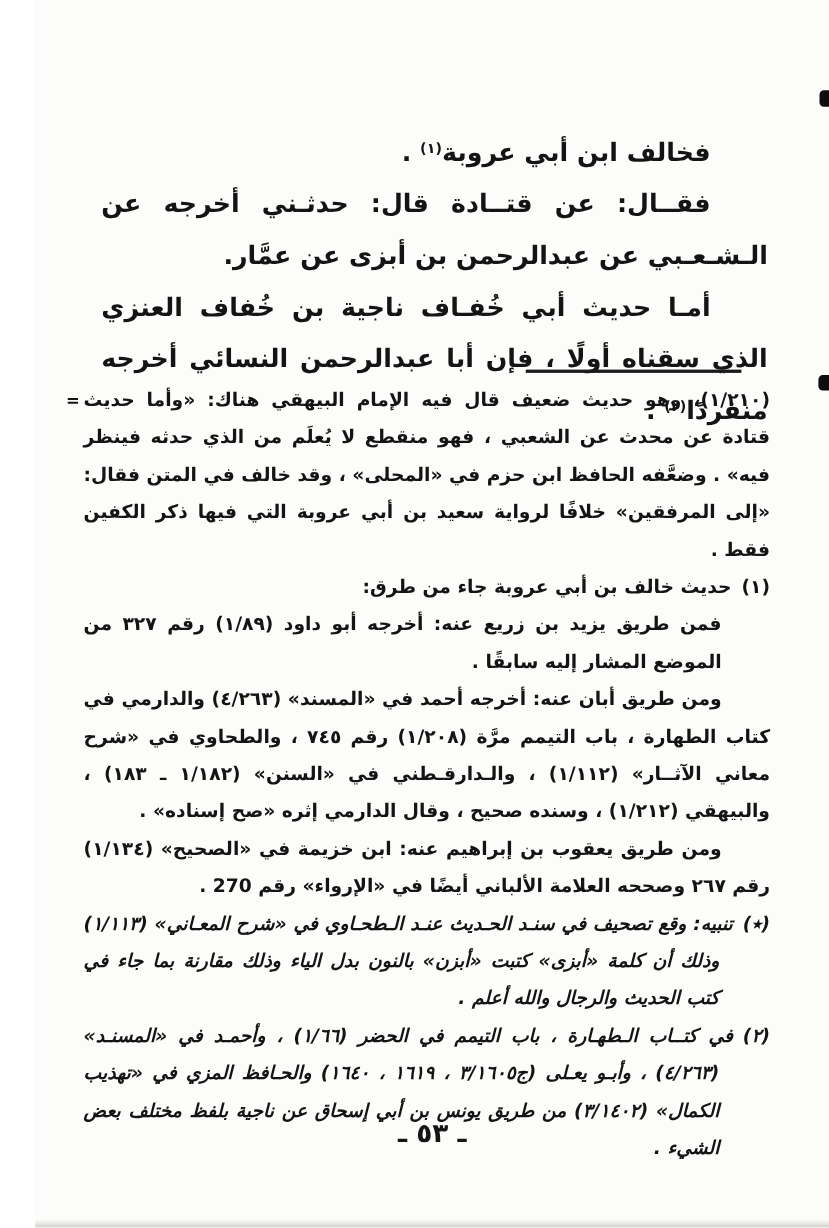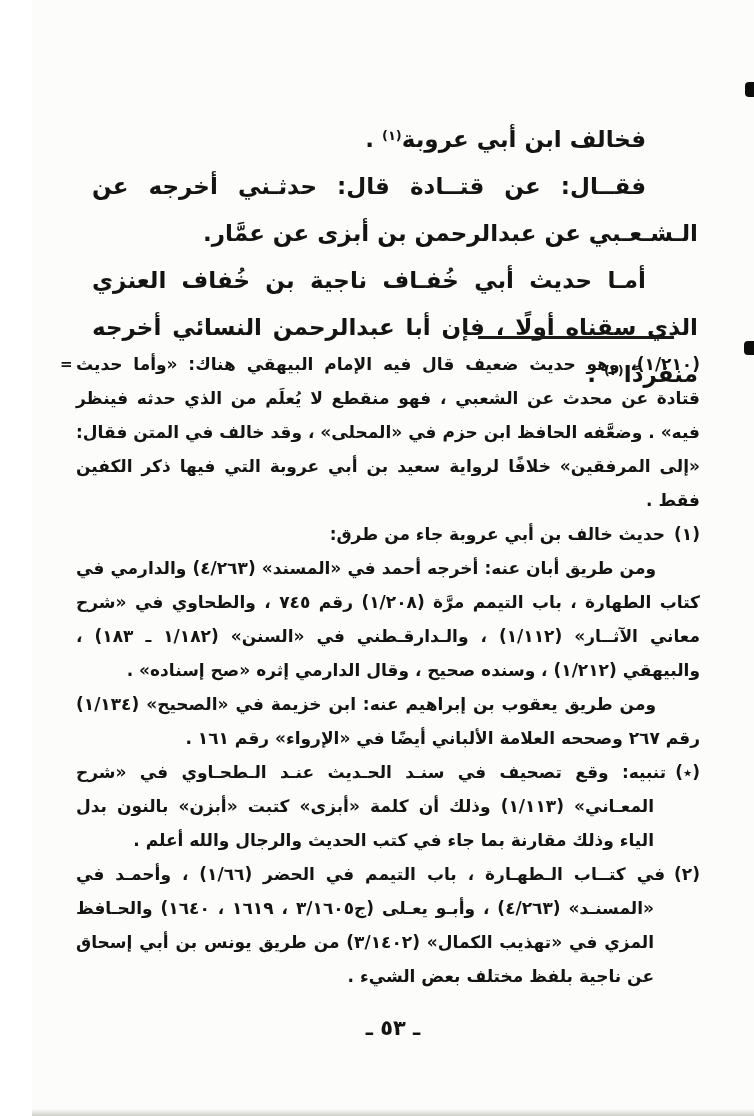--- a/index.html
+++ b/index.html
@@ -33,26 +33,26 @@
   }
   .footnotes p{margin:0;}
   .fn-cont{position:relative;}
   .fn-cont .eq{
     position:absolute;left:-16px;top:0px;
     font-size:15px;font-weight:bold;
   }
   .fn-first{text-indent:0;}
   .fn-sub-ind{padding-right:44px;}   
   .fn-sub{text-indent:44px;}         
-  .hang p{padding-right:46px;text-indent:-46px;}
+  .hang p{padding-right:46px;text-indent:-46px;font-style:italic;}
   .marker{margin-left:9px;}
   
   .page-number{
     position:absolute;top:1016px;left:0;right:0;
-    text-align:center;font-size:21px;font-weight:bold;
+    text-align:center;font-size:24px;font-weight:bold;
     letter-spacing:2px;
   }
   
   .edge-mark{position:absolute;background:#0d0d0d;}
   .em1{right:0;top:82px;width:9px;height:15px;border-radius:4px 0 0 4px;}
   .em2{right:0;top:341px;width:10px;height:14px;border-radius:4px 0 0 4px;}
   
   .scan-edge{
     position:absolute;bottom:0;left:0;right:0;height:7px;
     background:linear-gradient(#fcfcfa,#cfcfc9);
@@ -75,22 +75,23 @@
   <div class="fn-sep"></div>
 
   <section class="footnotes">
 
     <p class="fn-cont">
       <span class="eq">=</span><span>(١/٢١٠)، وهو حديث ضعيف قال فيه الإمام البيهقي هناك: «وأما حديث قتادة عن محدث عن الشعبي ، فهو منقطع لا يُعلَم من الذي حدثه فينظر فيه» . وضعَّفه الحافظ ابن حزم في «المحلى» ، وقد خالف في المتن فقال: «إلى المرفقين» خلافًا لرواية سعيد بن أبي عروبة التي فيها ذكر الكفين فقط .</span>
     </p>
 
     <div>
       <p class="fn-first"><span class="marker">(١)</span><span>حديث خالف بن أبي عروبة جاء من طرق:</span></p>
+      <p class="fn-sub-ind">فمن طريق يزيد بن زريع عنه: أخرجه أبو داود (١/٨٩) رقم ٣٢٧ من الموضع المشار إليه سابقًا .</p>
       <p class="fn-sub">ومن طريق أبان عنه: أخرجه أحمد في «المسند» (٤/٢٦٣) والدارمي في كتاب الطهارة ، باب التيمم مرَّة (١/٢٠٨) رقم ٧٤٥ ، والطحاوي في «شرح معاني الآثــار» (١/١١٢) ، والـدارقـطني في «السنن» (١/١٨٢ ـ ١٨٣) ، والبيهقي (١/٢١٢) ، وسنده صحيح ، وقال الدارمي إثره «صح إسناده» .</p>
-      <p class="fn-sub">ومن طريق يعقوب بن إبراهيم عنه: ابن خزيمة في «الصحيح» (١/١٣٤) رقم ٢٦٧ وصححه العلامة الألباني أيضًا في «الإرواء» رقم ١٦١ .</p>
+      <p class="fn-sub">ومن طريق يعقوب بن إبراهيم عنه: ابن خزيمة في «الصحيح» (١/١٣٤) رقم ٢٦٧ وصححه العلامة الألباني أيضًا في «الإرواء» رقم 270 .</p>
     </div>
 
     <div class="hang">
       <p><span class="marker">(٭)</span><span>تنبيه: وقع تصحيف في سنـد الحـديث عنـد الـطحـاوي في «شرح المعـاني» (١/١١٣) وذلك أن كلمة «أبزى» كتبت «أبزن» بالنون بدل الياء وذلك مقارنة بما جاء في كتب الحديث والرجال والله أعلم .</span></p>
     </div>
 
     <div class="hang">
       <p><span class="marker">(٢)</span><span>في كتــاب الـطهـارة ، باب التيمم في الحضر (١/٦٦) ، وأحمـد في «المسنـد» (٤/٢٦٣) ، وأبـو يعـلى (ج٣/١٦٠٥ ، ١٦١٩ ، ١٦٤٠) والحـافظ المزي في «تهذيب الكمال» (٣/١٤٠٢) من طريق يونس بن أبي إسحاق عن ناجية بلفظ مختلف بعض الشيء .</span></p>
     </div>
 

